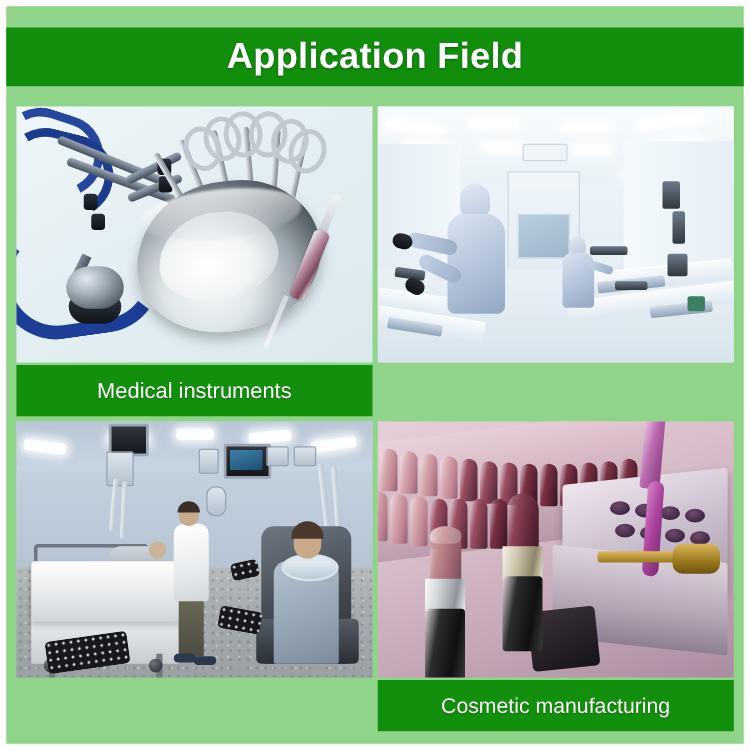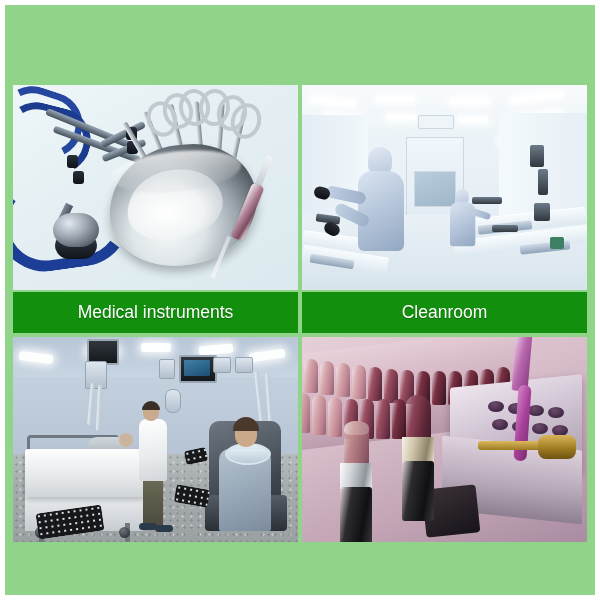--- a/index.html
+++ b/index.html
@@ -475,20 +475,23 @@
     border-radius:4px;
     transform:rotate(-6deg);
   }
 </style>
 </head>
 <body>
 
 <div id="page">
   <div class="panel">
 
+    <div class="header-band">
+      <div class="header-title">Application Field</div>
+    </div>
 
     <div class="grid">
 
       <div class="card">
         <div class="photo p1">
 
           <div class="steth-tube t1"></div>
           <div class="steth-tube t2"></div>
           <div class="steth-arm a1"></div>
           <div class="steth-arm a2"></div>
@@ -575,23 +578,20 @@
             <div class="w-arm" style="left:-24px;top:62px;width:36px;transform:rotate(26deg);"></div>
             <div class="w-glove" style="left:-44px;top:40px;transform:rotate(14deg);"></div>
             <div class="w-glove" style="left:-34px;top:76px;transform:rotate(30deg);"></div>
           </div>
 
           <div class="worker" style="left:148px;top:104px;transform:scale(.55);transform-origin:top left;">
             <div class="w-hood" style="left:10px;top:0px;"></div>
             <div class="w-body" style="left:0px;top:24px;"></div>
             <div class="w-arm" style="left:40px;top:40px;width:34px;transform:rotate(18deg);"></div>
           </div>
-        </div>
-        <div class="caption">
-          <span class="caption-text">Cleanroom</span>
         </div>
       </div>
 
       <div class="card">
         <div class="photo p3">
           <div class="hb-ceiling"></div>
           <div class="hb-light" style="left:6px;top:16px;width:34px;transform:rotate(7deg);"></div>
           <div class="hb-light" style="left:74px;top:10px;width:32px;"></div>
           <div class="hb-light" style="left:128px;top:6px;width:30px;"></div>
           <div class="hb-light" style="left:186px;top:8px;width:34px;transform:rotate(-5deg);"></div>
@@ -696,17 +696,20 @@
             <div class="ls-band silver" style="left:0px;top:42px;"></div>
             <div class="ls-case" style="left:0px;top:66px;"></div>
           </div>
 
           <div class="lipstick" style="left:100px;top:58px;">
             <div class="ls-bullet" style="left:4px;top:0px;"></div>
             <div class="ls-band" style="left:0px;top:42px;"></div>
             <div class="ls-case" style="left:0px;top:66px;"></div>
           </div>
         </div>
+        <div class="caption tight">
+          <span class="caption-text">Cosmetic manufacturing</span>
+        </div>
       </div>
 
     </div>
   </div>
 </div>
 
 </body></html>

